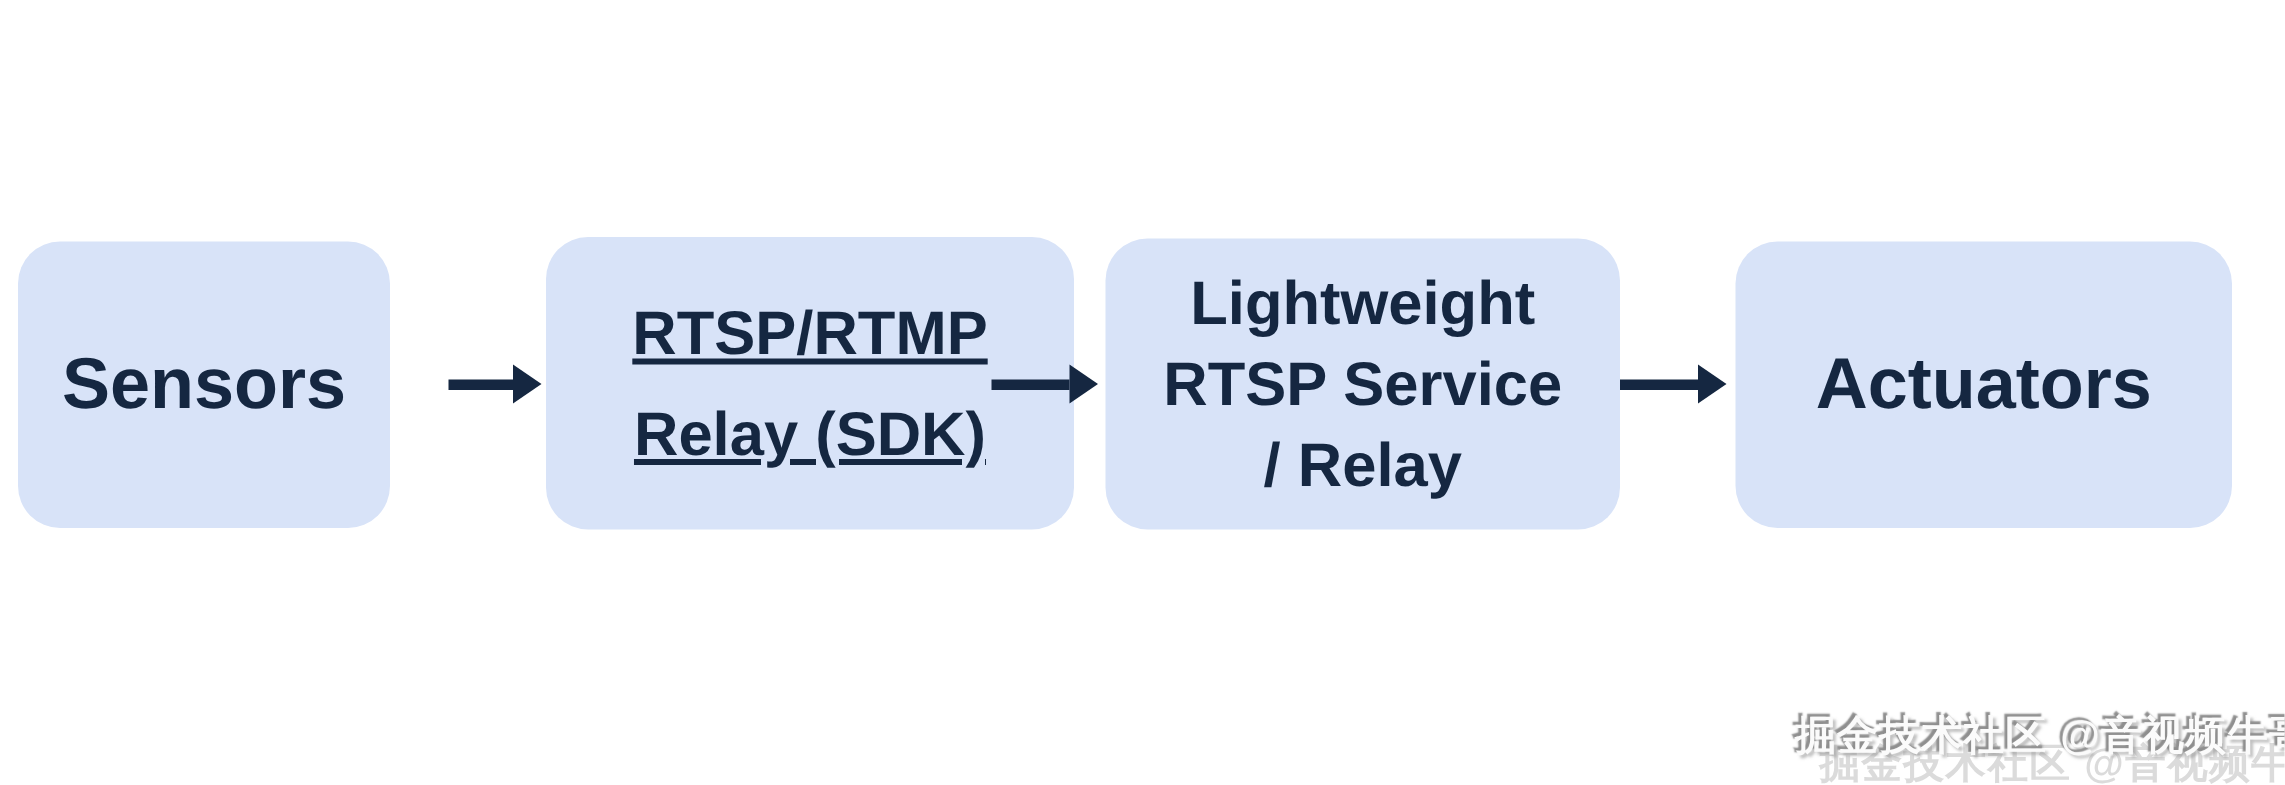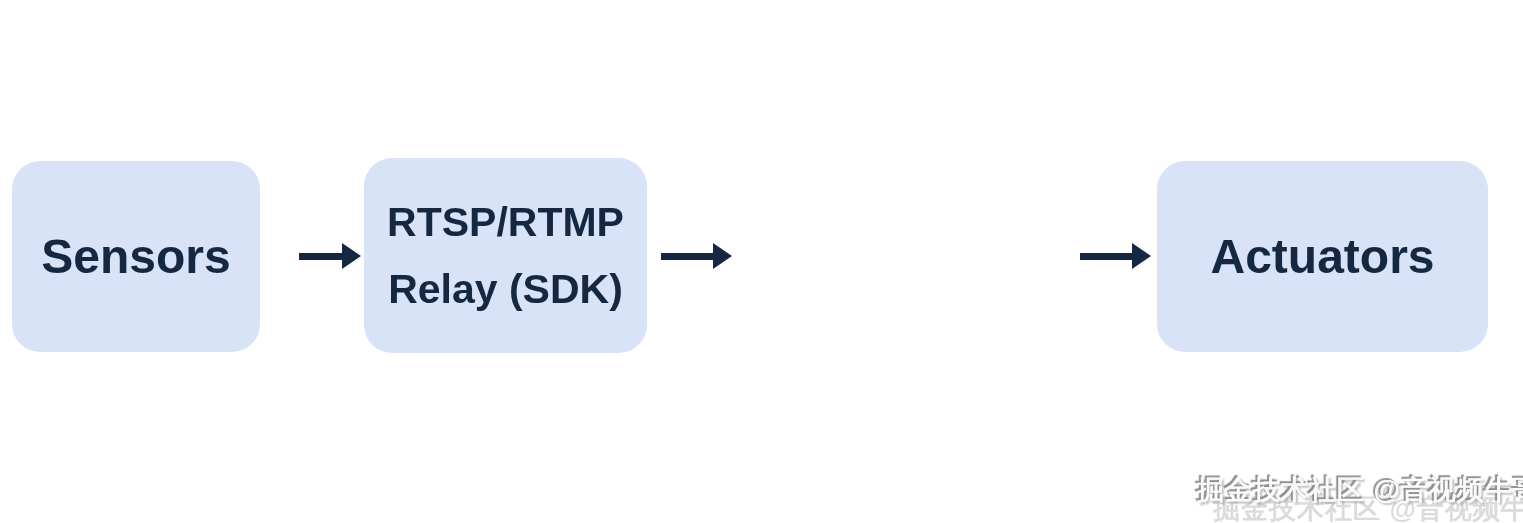--- a/index.html
+++ b/index.html
@@ -17,21 +17,21 @@
     position: absolute;
     background: #d8e3f8;
     border-radius: 28px;
     display: flex; flex-direction: column;
     align-items: center; justify-content: center;
     text-align: center;
     color: #152741;
     font-weight: bold;
   }
   .node-1 { left: 12px;   top: 161px; width: 248px; height: 191px; }
-  .node-2 { left: 364px;  top: 158px; width: 283px; height: 195px; }
+  .node-2 { left: 364px;  top: 158px; width: 352px; height: 195px; text-decoration: underline; }
   .node-3 { left: 737px;  top: 159px; width: 343px; height: 194px; }
   .node-4 { left: 1157px; top: 161px; width: 331px; height: 191px; }
   .label-lg { font-size: 48px; line-height: 1.2; }
   .node-2 .label-line { font-size: 41px; line-height: 67px; }
   .node-3 .label-line { font-size: 41px; line-height: 54px; }
 
   .arrow {
     position: absolute; top: 242px; height: 28px;
     display: flex; align-items: center;
   }
@@ -77,20 +77,25 @@
   <div class="flow-node node-2">
     <div class="label-line">RTSP/RTMP</div>
     <div class="label-line">Relay (SDK)</div>
   </div>
 
   <div class="arrow arrow-2">
     <div class="arrow-shaft"></div>
     <div class="arrow-head"></div>
   </div>
 
+  <div class="flow-node node-3">
+    <div class="label-line">Lightweight</div>
+    <div class="label-line">RTSP Service</div>
+    <div class="label-line">/ Relay</div>
+  </div>
 
   <div class="arrow arrow-3">
     <div class="arrow-shaft"></div>
     <div class="arrow-head"></div>
   </div>
 
   <div class="flow-node node-4">
     <div class="label-line label-lg">Actuators</div>
   </div>
 

